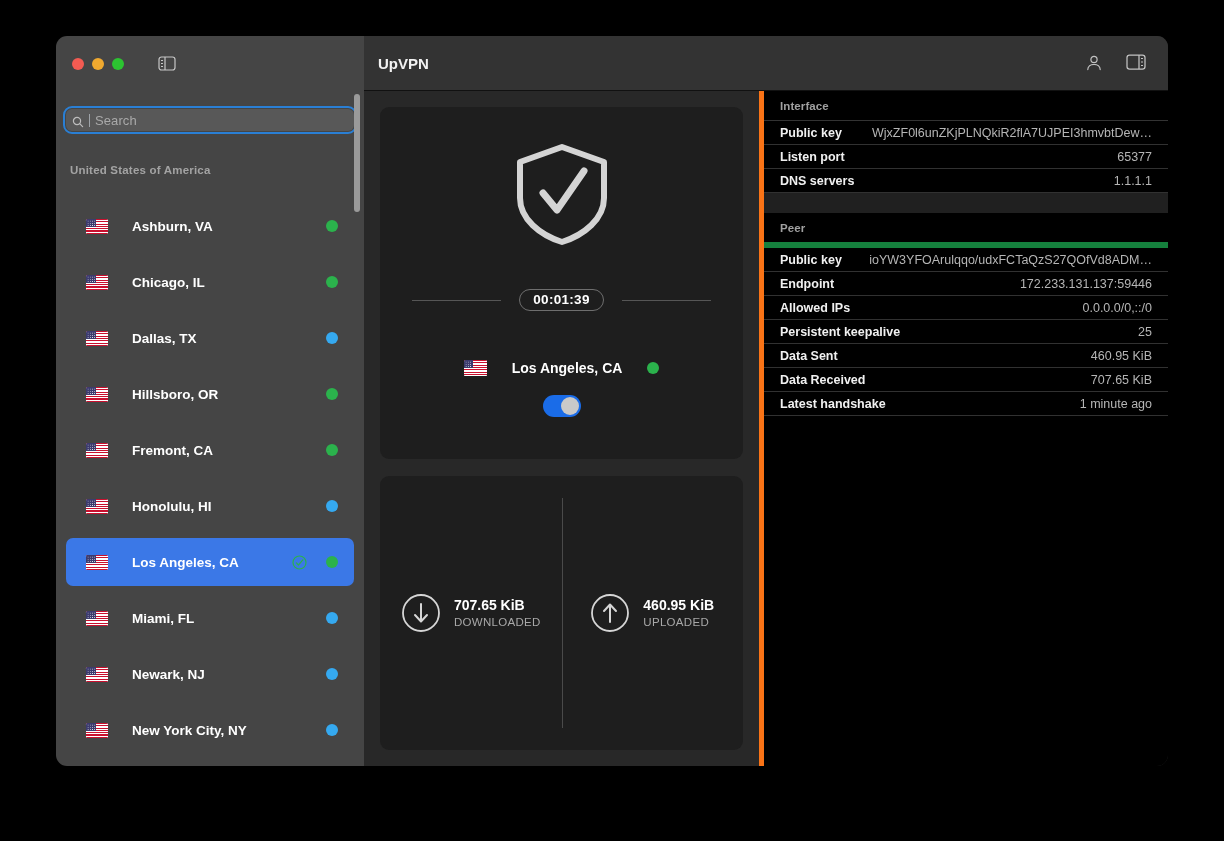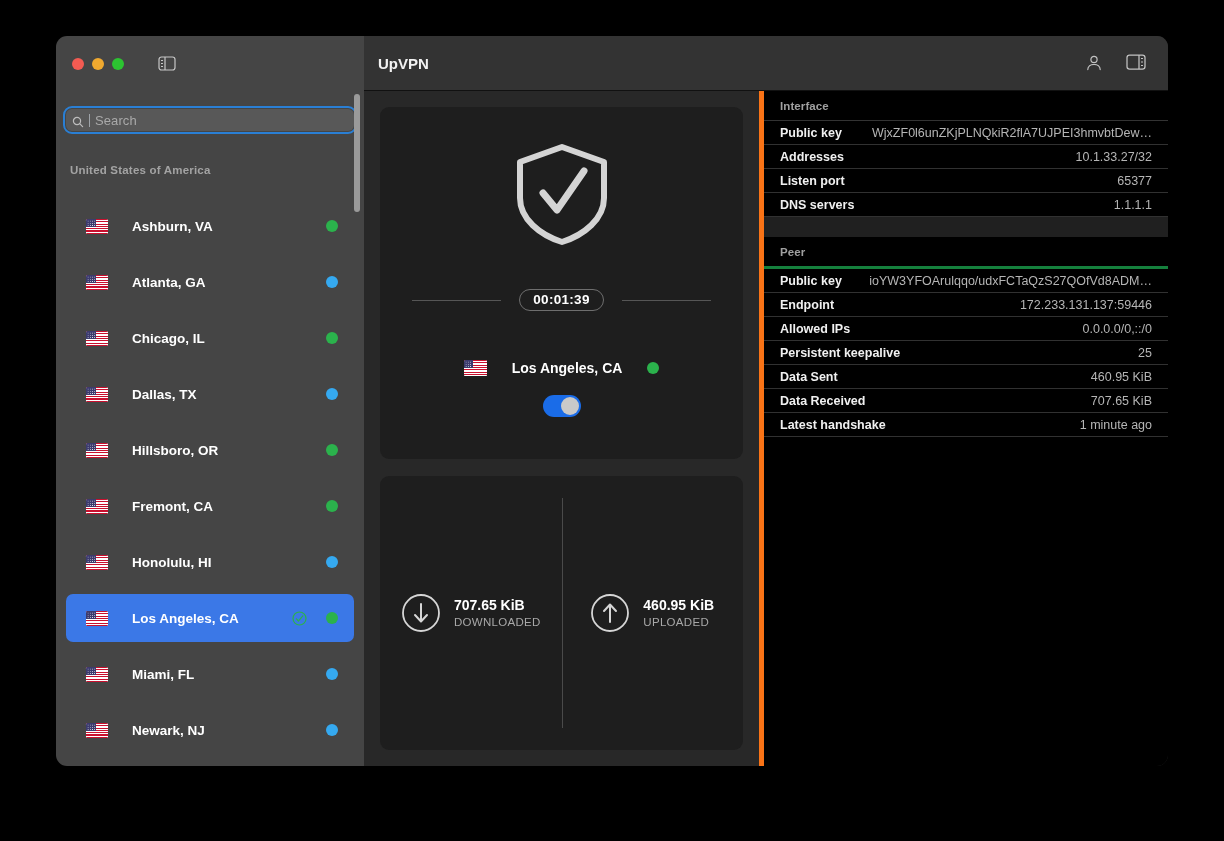--- a/index.html
+++ b/index.html
@@ -291,21 +291,21 @@
     flex-direction: column;
   }
   .section-header {
     color: #a0a0a0;
     font-size: 11.5px;
     font-weight: bold;
     padding: 9px 16px 8px;
     border-bottom: 1px solid #333333;
     letter-spacing: .1px;
   }
-  .section-header.peer { border-bottom: 3px solid #15803d; }
+  .section-header.peer { border-bottom: 6px solid #15803d; }
   .detail-row {
     display: flex;
     align-items: center;
     justify-content: space-between;
     padding: 0 16px;
     height: 24px;
     border-bottom: 1px solid #313131;
     gap: 10px;
   }
   .detail-row:last-child { border-bottom: 1px solid #313131; }
@@ -365,28 +365,20 @@
     <div class="group-header">United States of America</div>
 
     <div class="loc-list" id="loc-list">
         <div class="loc-row">
           <span class="flag">
             <span class="stripes"></span>
             <span class="canton"></span>
           </span>
           <span class="loc-name">Ashburn, VA</span>
           <span class="status-dot" style="background: rgb(43, 178, 76);"></span>
-        </div>
-        <div class="loc-row">
-          <span class="flag">
-            <span class="stripes"></span>
-            <span class="canton"></span>
-          </span>
-          <span class="loc-name">Atlanta, GA</span>
-          <span class="status-dot" style="background: rgb(53, 169, 240);"></span>
         </div>
         <div class="loc-row">
           <span class="flag">
             <span class="stripes"></span>
             <span class="canton"></span>
           </span>
           <span class="loc-name">Chicago, IL</span>
           <span class="status-dot" style="background: rgb(43, 178, 76);"></span>
         </div>
         <div class="loc-row">
@@ -553,24 +545,20 @@
       </div>
 
       <div class="details">
         <div class="section-header">Interface</div>
         <div id="interface-rows">
             <div class="detail-row">
               <span class="detail-key">Public key</span>
               <span class="detail-val">WjxZF0l6unZKjPLNQkiR2flA7UJPEI3hmvbtDew…</span>
             </div>
             <div class="detail-row">
-              <span class="detail-key">Addresses</span>
-              <span class="detail-val">10.1.33.27/32</span>
-            </div>
-            <div class="detail-row">
               <span class="detail-key">Listen port</span>
               <span class="detail-val">65377</span>
             </div>
             <div class="detail-row">
               <span class="detail-key">DNS servers</span>
               <span class="detail-val">1.1.1.1</span>
             </div>
           </div>
         <div class="spacer-gap"></div>
         <div class="section-header peer">Peer</div>

